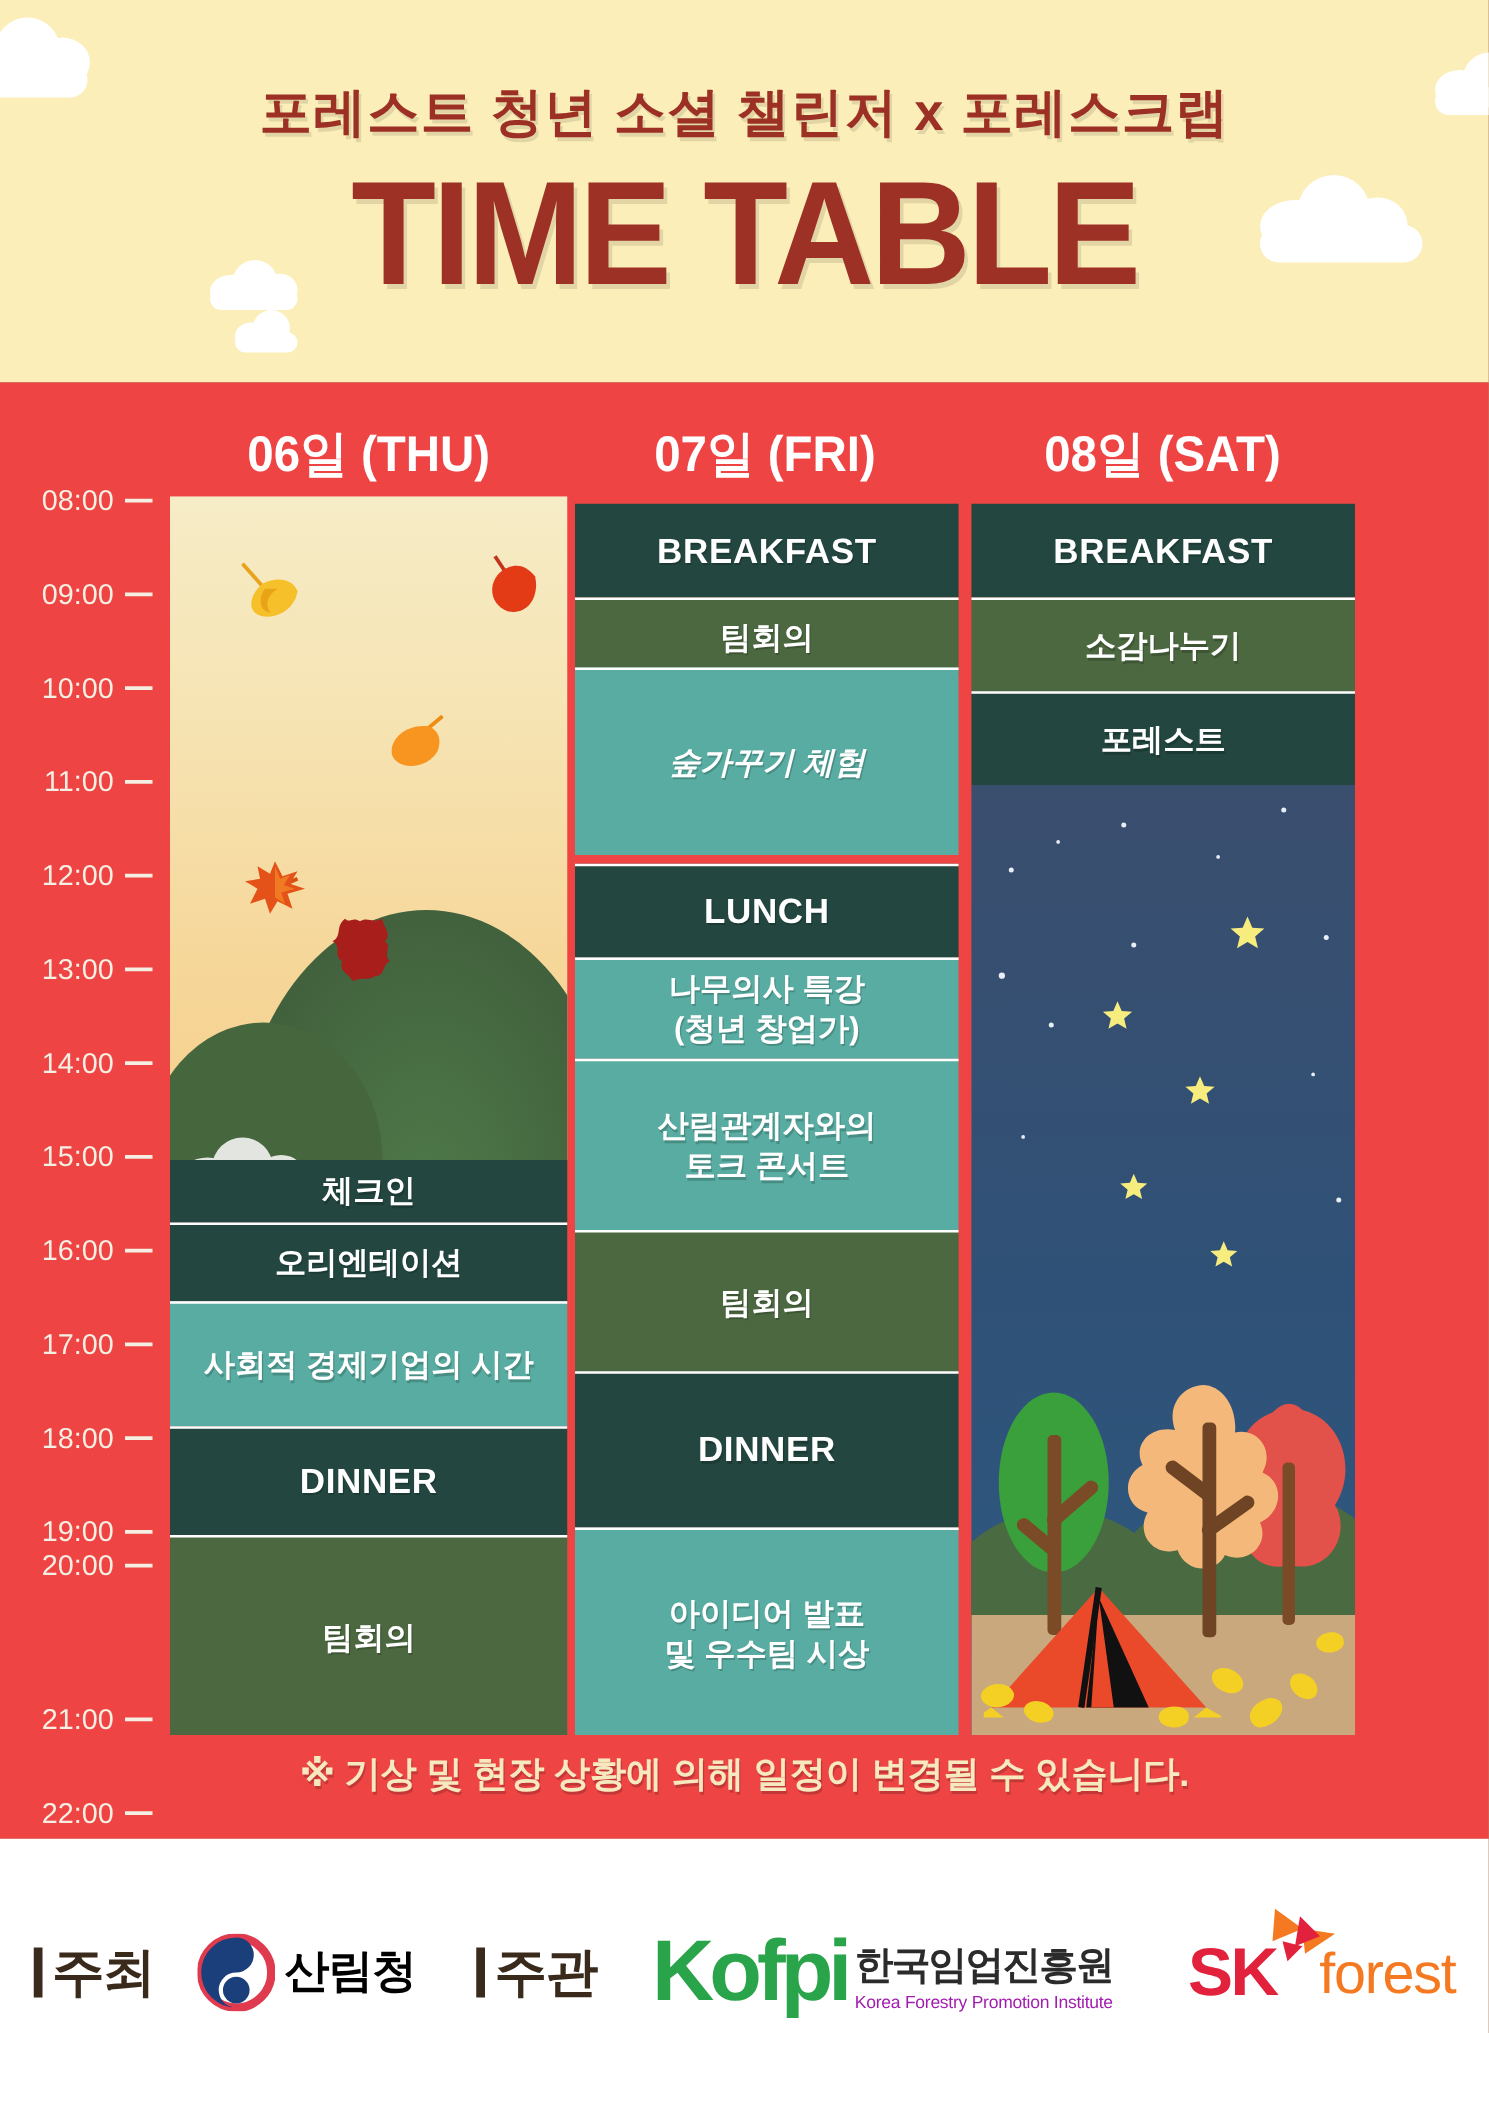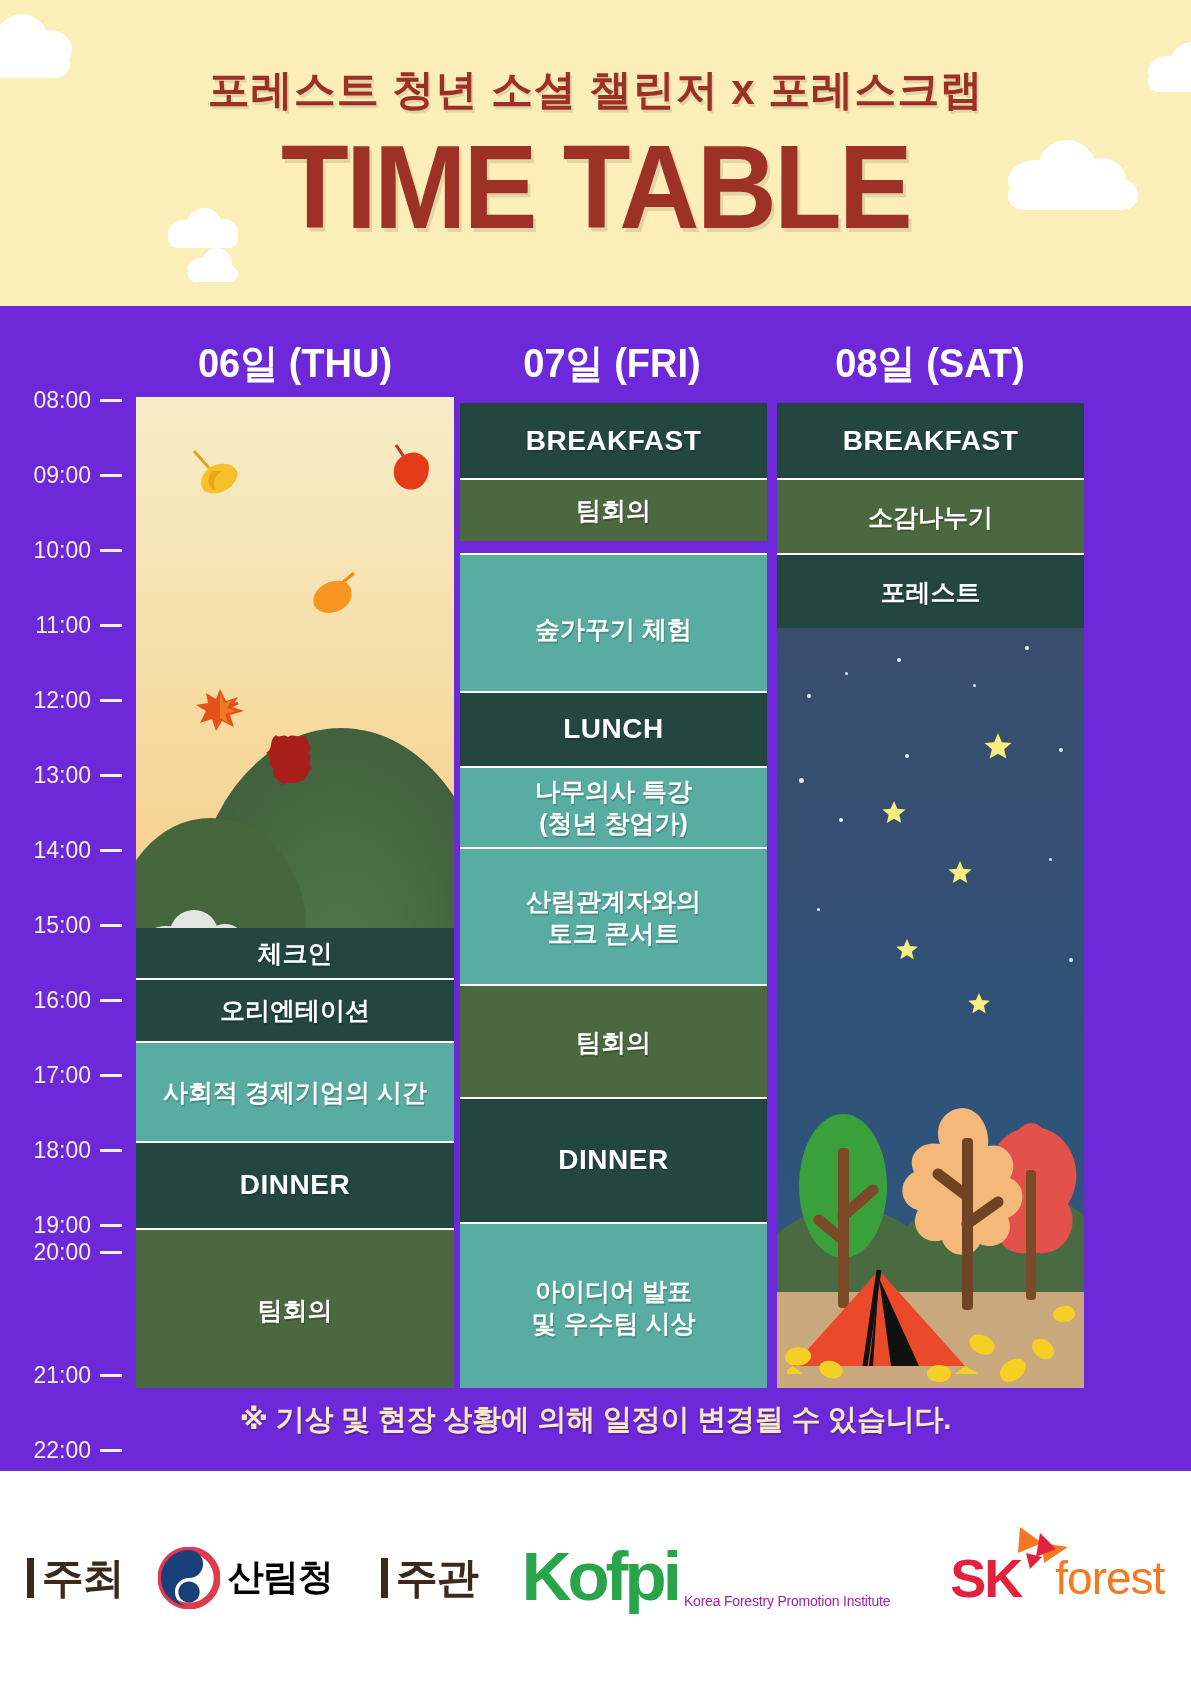--- a/index.html
+++ b/index.html
@@ -42,21 +42,21 @@
     color: #9e3125;
     text-shadow: 3px 4px 0 rgba(0,0,0,0.10);
     line-height: 1;
     transform: scaleX(0.94);
   }
 
   
   .board {
     position: absolute; left: 0; top: 306px;
     width: 1191px; height: 1165px;
-    background: #6d28d9;
+    background: #ef4444;
   }
   .day-head {
     position: absolute; top: 30px;
     text-align: center;
     color: #ffffff;
     font-size: 40px; font-weight: bold;
     letter-spacing: 0px;
     transform: scaleX(0.95);
   }
   #dh0 { left: 130px; width: 330px; }
@@ -306,21 +306,21 @@
     </div>
 
     <div class="col" id="col1">
       <div class="blocks" id="blocks1">
           <div class="blk c-dark en first" style="top: 6px; height: 75px;">
             <span>BREAKFAST</span>
           </div>
           <div class="blk c-olive ko" style="top: 81px; height: 62.5px;">
             <span>팀회의</span>
           </div>
-          <div class="blk c-teal ko" style="top: 156px; height: 150px;">
+          <div class="blk c-teal ko" style="top: 137px; height: 150px; font-style: italic;">
             <span>숲가꾸기 체험</span>
           </div>
           <div class="blk c-dark en" style="top: 293.5px; height: 75px;">
             <span>LUNCH</span>
           </div>
           <div class="blk c-teal ko" style="top: 368.5px; height: 81.25px;">
             <span>나무의사 특강<br>(청년 창업가)</span>
           </div>
           <div class="blk c-teal ko" style="top: 449.75px; height: 137.5px;">
             <span>산림관계자와의<br>토크 콘서트</span>
@@ -437,20 +437,21 @@
       </svg>
       <span class="taegeuk-text">산림청</span>
     </div>
     <div class="lbl" style="margin-left:14px;">
       <span class="bar"></span>
       <span>주관</span>
     </div>
     <div class="kofpi" style="margin-left:10px;">
       <span class="kofpi-word">Kofpi</span>
       <span class="kofpi-kr">
+        <span class="k1">한국임업진흥원</span>
         <span class="k2">Korea Forestry Promotion Institute</span>
       </span>
     </div>
     <div class="skf" style="margin-left:26px;">
       <span class="sk">SK</span>
       <svg style="position:absolute;left:52px;top:-24px;" width="70" height="54" viewBox="0 0 70 54">
         <path d="M18 4 L40 20 L16 30 Z" fill="#f47920"></path>
         <path d="M40 20 L66 24 L42 40 Z" fill="#f47920"></path>
         <path d="M38 10 L54 26 L34 34 Z" fill="#e2223c"></path>
         <path d="M24 30 L40 34 L28 46 Z" fill="#e2223c"></path>

